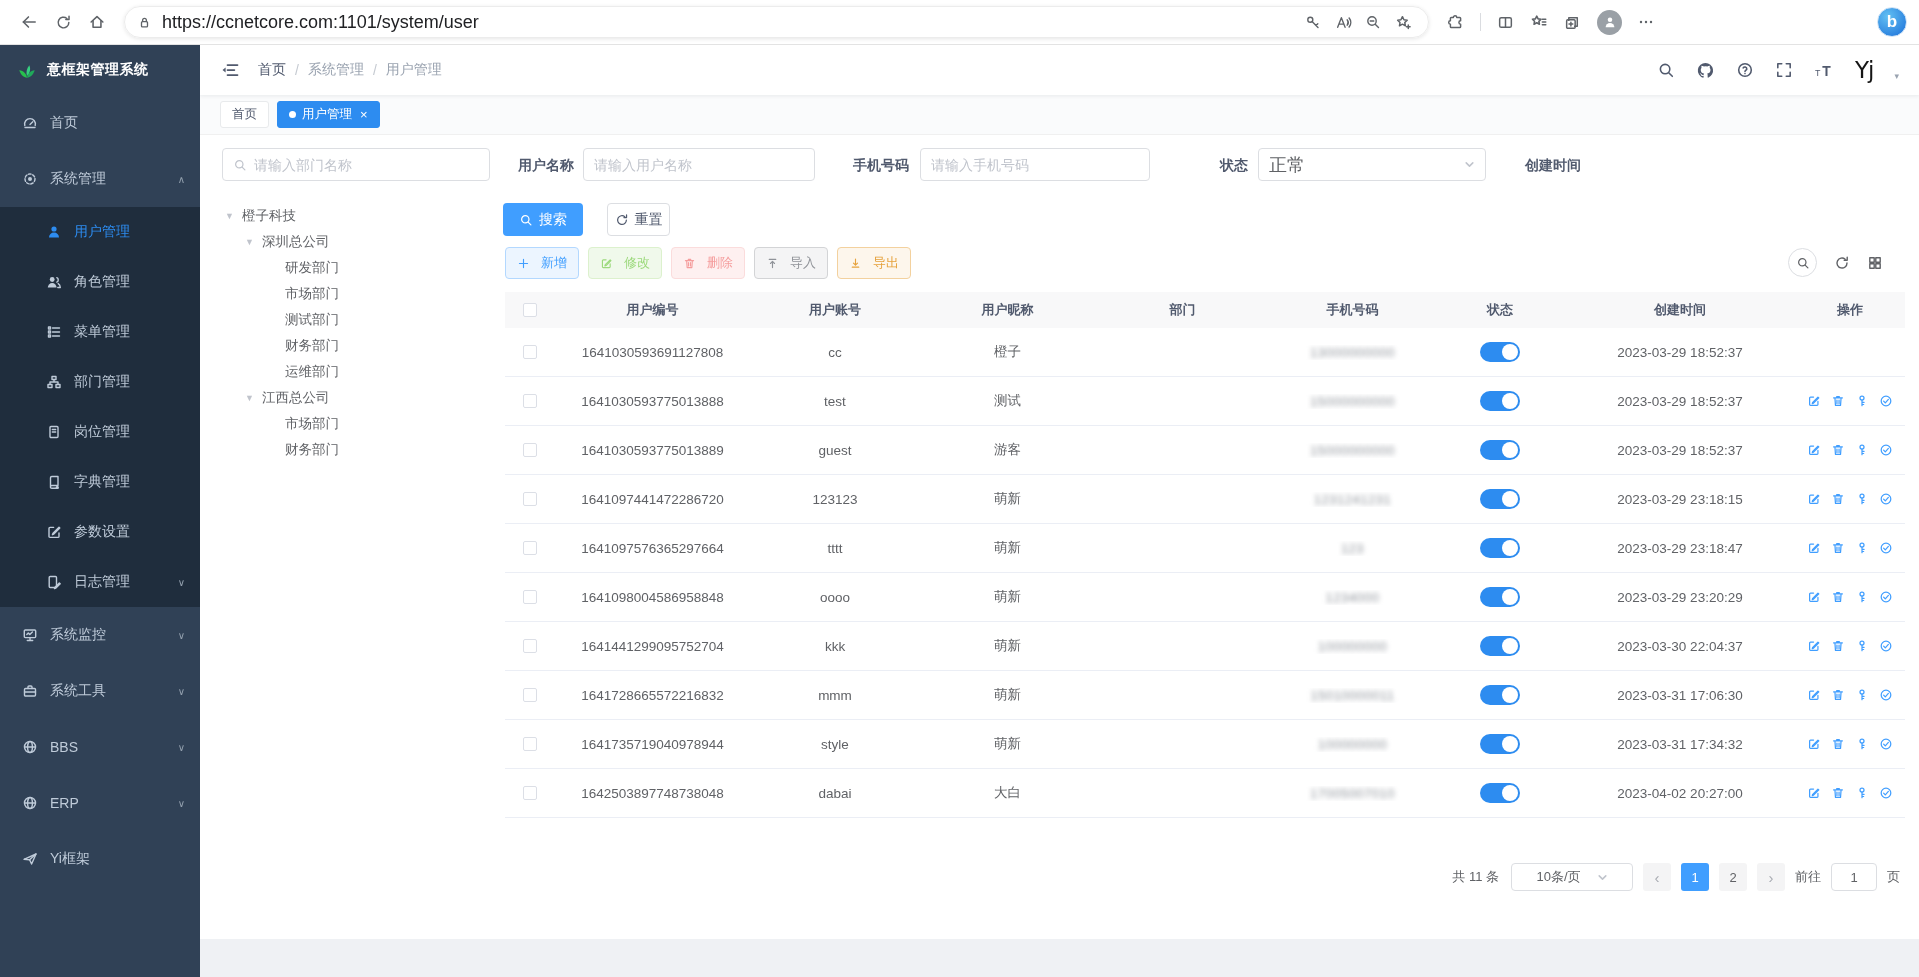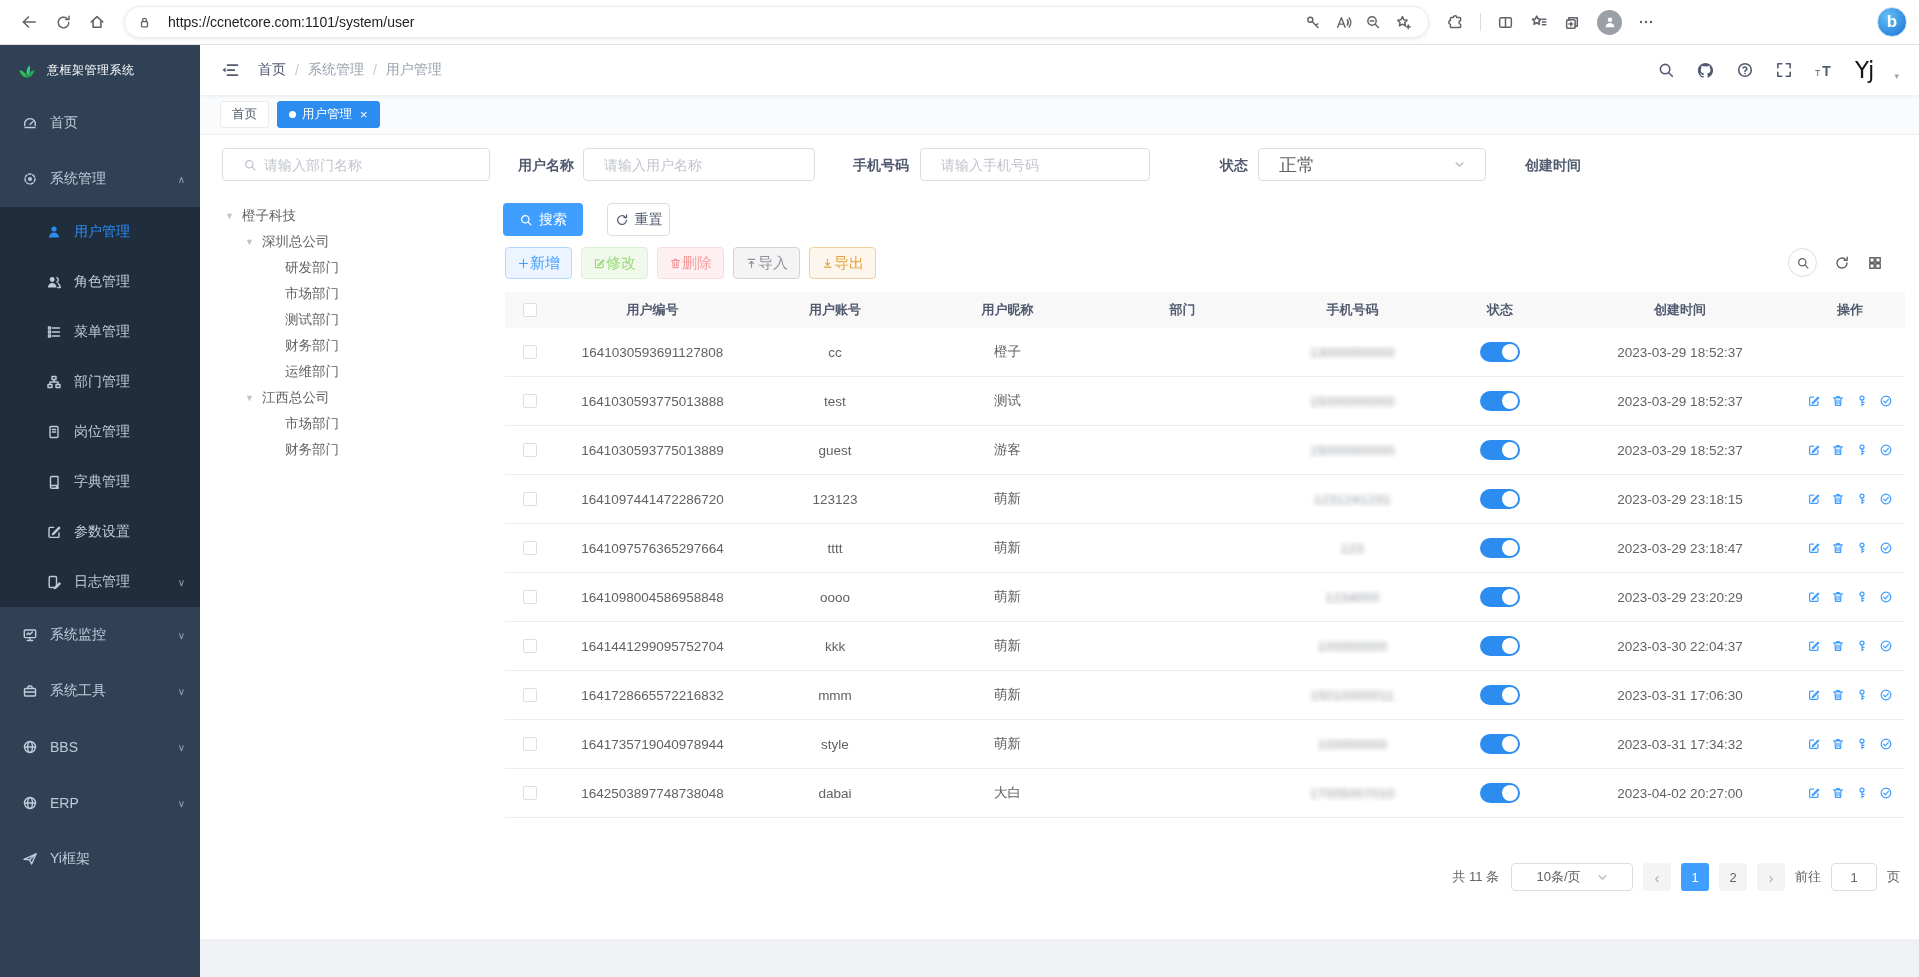--- a/index.html
+++ b/index.html
@@ -4,31 +4,31 @@
 <style>
 *{margin:0;padding:0;box-sizing:border-box}
 html,body{width:1919px;height:977px;overflow:hidden;font-family:"Liberation Sans",sans-serif;background:#fff}
 svg{display:block}
 .ic{stroke:currentColor;fill:none;stroke-width:1.4;stroke-linecap:round;stroke-linejoin:round}
 
 
 .chrome{position:absolute;top:0;left:0;right:0;height:45px;background:#fff;border-bottom:1px solid #e3e3e3;display:flex;align-items:center;padding:0 12px;z-index:10}
 .cico{width:34px;height:30px;display:flex;align-items:center;justify-content:center;color:#5f6368;border-radius:6px;flex:0 0 auto;cursor:pointer}
 .pill{height:32px;width:1305px;margin-left:10px;border:1px solid #ececec;box-shadow:0 1px 4px rgba(0,0,0,.10);border-radius:16px;display:flex;align-items:center;padding:0 10px 0 12px;color:#5f6368}
-.url{font-size:14px;color:#202124;margin-left:16px;flex:1;white-space:nowrap}
+.url{font-size:18px;color:#202124;margin-left:10px;flex:1;white-space:nowrap}
 .pill-ic{width:30px;height:28px;display:flex;align-items:center;justify-content:center;color:#5f6368;cursor:pointer}
 .chrome-right{display:flex;align-items:center;gap:16px;margin-left:18px;color:#5f6368;flex:1}
 .cdiv{width:1px;height:18px;background:#dadce0}
 .avatar{width:25px;height:25px;border-radius:50%;background:#9aa0a6;display:flex;align-items:center;justify-content:center;color:#fff}
 .bing{margin-left:auto;width:30px;height:30px;border-radius:50% 50% 50% 50%;background:radial-gradient(circle at 35% 30%,#62c0f3,#1a6ed8);display:flex;align-items:center;justify-content:center;color:#fff;font-weight:bold;font-size:17px;border:1px solid #cfe3f7}
 
 
 .sidebar{position:absolute;left:0;top:45px;width:200px;bottom:0;background:#304156;color:#bfcbd9;font-size:14px;z-index:5}
 .logo{height:50px;display:flex;align-items:center;gap:9px;padding-left:16px}
-.logo-title{color:#fff;font-weight:normal;font-size:12px;letter-spacing:.5px}
+.logo-title{color:#fff;font-weight:bold;font-size:14px;letter-spacing:.5px}
 .s-item{height:56px;display:flex;align-items:center;gap:12px;padding:0 14px 0 22px;position:relative;cursor:pointer}
 .s-item .lb{flex:0 1 auto}
 .s-caret{position:absolute;right:15px;font-size:10px;color:#93a0ae}
 .s-sub{background:#1f2d3d}
 .s-sub .s-item{height:50px;padding-left:46px}
 .s-item.active{color:#2d8cf0}
 .s-ic{width:16px;height:16px;flex:0 0 auto}
 
 
 .appbar{position:absolute;left:200px;top:45px;right:0;height:50px;background:#fff;display:flex;align-items:center;padding:0 20px;box-shadow:0 1px 4px rgba(0,21,41,.08);z-index:4}
@@ -47,33 +47,33 @@
 .tab{height:27px;display:flex;align-items:center;gap:6px;padding:0 11px;background:#fff;border:1px solid #e8eaec;border-radius:3px;font-size:12.5px;color:#515a6e;cursor:pointer}
 .tab.on{background:#2d8cf0;border-color:#2d8cf0;color:#fff}
 .tab .dot{width:7px;height:7px;border-radius:50%;background:#fff}
 .tab .x{font-size:13px;margin-left:2px}
 
 
 .content{position:absolute;left:200px;top:135px;right:0;bottom:0;background:#fff}
 .gray-footer{position:absolute;left:0;right:0;bottom:0;height:38px;background:#eff1f4}
 
 .flabel{position:absolute;font-size:14px;font-weight:bold;color:#515a6e;white-space:nowrap}
-.ipt{position:absolute;height:33px;border:1px solid #dcdee2;border-radius:4px;background:#fff;display:flex;align-items:center;gap:7px;padding:0 20px;color:#c0c4cc}
+.ipt{position:absolute;height:33px;border:1px solid #dcdee2;border-radius:4px;background:#fff;display:flex;align-items:center;gap:7px;padding:0 10px;color:#c0c4cc}
 .ipt input{border:none;outline:none;flex:1;min-width:0;font-size:14px;color:#606266;background:transparent;font-family:inherit}
 .ipt input::placeholder{color:#c0c4cc}
 .sel-caret{color:#c0c4cc;margin-left:auto}
 .date-ph{font-size:14px;color:#c0c4cc}
 .date-sep{color:#c0c4cc;margin:0 14px}
 
 .btn{position:absolute;height:33px;border-radius:4px;display:flex;align-items:center;justify-content:center;gap:6px;font-size:14px;cursor:pointer}
 .btn-search{left:303px;top:68px;width:80px;background:#409eff;color:#fff}
 .btn-reset{left:407px;top:68px;width:63px;background:#fff;border:1px solid #dcdee2;color:#515a6e}
 
 .tbar{position:absolute;left:305px;top:112px;display:flex;gap:9px}
-.tb{height:31px;padding:15px 11px;border-radius:4px;border:1px solid;display:flex;align-items:center;gap:0;font-size:15px;cursor:pointer}
+.tb{height:31px;padding:15px 11px;border-radius:4px;border:1px solid;display:flex;align-items:center;gap:11px;font-size:13px;cursor:pointer}
 .tb.add{background:#ecf5ff;border-color:#b3d8ff;color:#409eff}
 .tb.mod{background:#f0f9eb;border-color:#dcf1cd;color:#9cd97c}
 .tb.del{background:#fef0f0;border-color:#fbdcdc;color:#f59d9d}
 .tb.imp{background:#f4f4f5;border-color:#d3d4d6;color:#909399}
 .tb.exp{background:#fdf6ec;border-color:#f3d19e;color:#e6a23c}
 .tools-right{position:absolute;left:1588px;top:113px;display:flex;align-items:center;gap:17px;color:#606266}
 .circle-btn{width:29px;height:29px;border:1px solid #dcdee2;border-radius:50%;display:flex;align-items:center;justify-content:center;cursor:pointer}
 .plain-tool{cursor:pointer}
 
 

